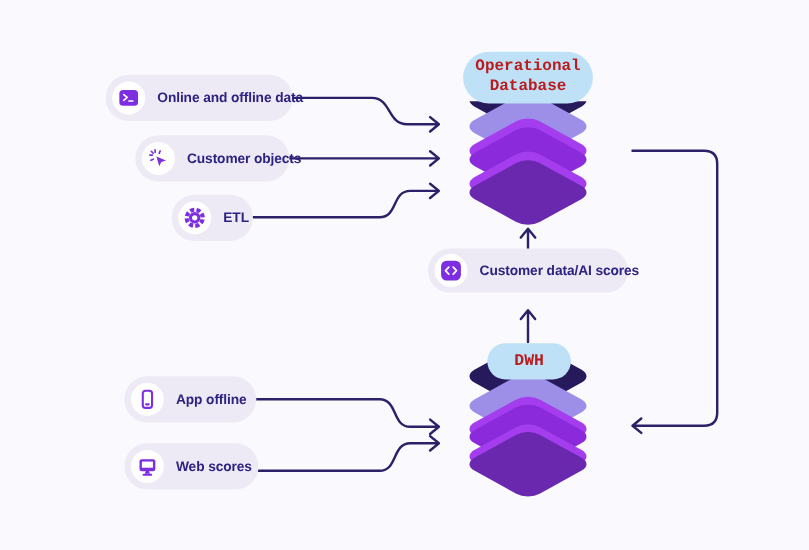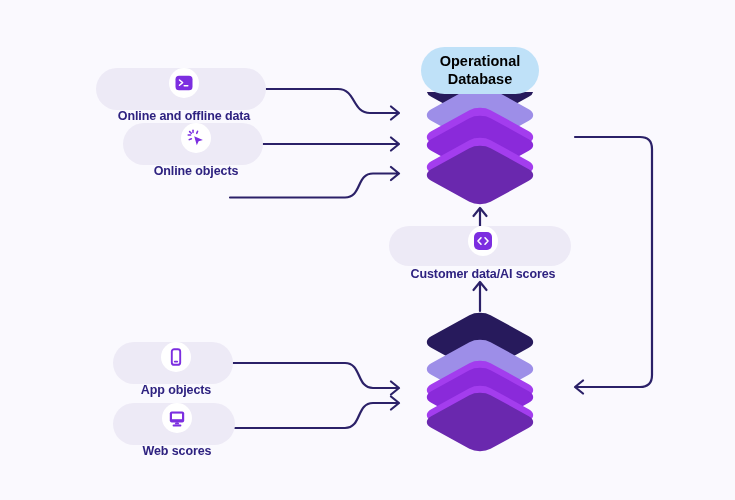--- a/index.html
+++ b/index.html
@@ -1,27 +1,27 @@
 <!DOCTYPE html>
 <html><head>
 <meta charset="utf-8">
 <style>
   html,body{margin:0;padding:0;background:#faf9fe;}
   #canvas{position:relative;width:735px;height:500px;background:#faf9fe;overflow:hidden;
           font-family:"Liberation Sans",sans-serif;}
   svg.overlay{position:absolute;left:0;top:0;z-index:1;}
   .stack{position:absolute;z-index:2;}
   .pill{position:absolute;z-index:3;display:flex;align-items:center;gap:11px;
-        background:#edeaf6;border-radius:22px;height:42px;padding-left:6px;box-sizing:border-box;flex-direction:column;}
+        background:#edeaf6;border-radius:22px;height:42px;padding-left:6px;box-sizing:border-box;}
   .pill .circle{width:30px;height:30px;border-radius:50%;background:#ffffff;
         display:flex;align-items:center;justify-content:center;flex:0 0 auto;}
   .pill .txt{font-size:12.5px;font-weight:700;color:#2e2280;letter-spacing:-0.1px;white-space:nowrap;}
   .bluepill{position:absolute;z-index:4;background:#bfe1f8;display:flex;align-items:center;
-        justify-content:center;text-align:center;font-family:Liberation Sans, sans-serif;
-        font-weight:bold;color:#000000;box-sizing:border-box;}
+        justify-content:center;text-align:center;font-family:Liberation Mono, monospace;
+        font-weight:bold;color:#b91c1c;box-sizing:border-box;}
   #odb-pill{left:421px;top:47px;width:118px;height:47px;border-radius:26px;
         font-size:14.5px;line-height:1.2;padding:0 8px;}
   #dwh-pill{left:443px;top:312px;width:76px;height:33px;border-radius:17px;font-size:15px;}
 </style>
 </head>
 <body>
 
 <div id="canvas">
 
   <svg class="overlay" width="735" height="500" viewBox="0 0 735 500">
@@ -51,20 +51,23 @@
     <rect x="-42" y="-42" width="84" height="84" rx="15" transform="translate(60 60) scale(1 0.55) rotate(45)" fill="#9d8ee8"></rect>
     <rect x="-42" y="-42" width="84" height="84" rx="15" transform="translate(60 81) scale(1 0.55) rotate(45)" fill="#a33dee"></rect>
     <rect x="-42" y="-42" width="84" height="84" rx="15" transform="translate(60 88) scale(1 0.55) rotate(45)" fill="#8a2ada"></rect>
     <rect x="-42" y="-42" width="84" height="84" rx="15" transform="translate(60 106) scale(1 0.55) rotate(45)" fill="#a33dee"></rect>
     <rect x="-42" y="-42" width="84" height="84" rx="15" transform="translate(60 113) scale(1 0.55) rotate(45)" fill="#6a28ae"></rect>
   </svg>
 
   <div id="odb-pill" class="bluepill">
     <span>Operational Database</span>
   </div>
+  <div id="dwh-pill" class="bluepill">
+    <span>DWH</span>
+  </div>
 
   <div class="pill" style="left:96px;top:68px;width:170px">
     <span class="circle">
       <svg width="20" height="20" viewBox="0 0 20 20">
         <rect x="1.5" y="2.8" width="17" height="14.4" rx="3.5" fill="#7c2ee0"></rect>
         <path d="M5.5,7 L8.6,9.6 L5.5,12.2 M10.2,12.8 L13.8,12.8" stroke="#ffffff" stroke-width="1.5" fill="none" stroke-linecap="round" stroke-linejoin="round"></path>
       </svg>
     </span>
     <span class="txt">Online and offline data</span>
   </div>
@@ -75,42 +78,52 @@
         <path d="M8.2,8.2 L10.8,17.2 L12.6,13.3 L16.9,12 Z" fill="#7c2ee0"></path>
         <g stroke="#7c2ee0" stroke-width="1.5" stroke-linecap="round">
           <line x1="7" y1="2.2" x2="7" y2="4.6"></line>
           <line x1="2.2" y1="7" x2="4.6" y2="7"></line>
           <line x1="3.6" y1="3.6" x2="5.3" y2="5.3"></line>
           <line x1="11.6" y1="3.2" x2="10.7" y2="5.4"></line>
           <line x1="3.2" y1="11.6" x2="5.4" y2="10.7"></line>
         </g>
       </svg>
     </span>
-    <span class="txt">Online objects</span>
+    <span class="txt">Customer objects</span>
   </div>
 
+  <div class="pill" style="left:156px;top:177px;width:74px">
+    <span class="circle">
+      <svg width="20" height="20" viewBox="0 0 20 20">
+        <circle cx="10" cy="10" r="7.3" fill="none" stroke="#7c2ee0" stroke-width="3.8" stroke-dasharray="3.7 2.03" transform="rotate(11 10 10)"></circle>
+        <circle cx="10" cy="10" r="5.2" fill="#7c2ee0"></circle>
+        <circle cx="10" cy="10" r="2.4" fill="#ffffff"></circle>
+      </svg>
+    </span>
+    <span class="txt">ETL</span>
+  </div>
 
   <div class="pill" style="left:389px;top:226px;width:182px;height:40px">
     <span class="circle">
       <svg width="20" height="20" viewBox="0 0 20 20">
         <rect x="1" y="1" width="18" height="18" rx="5" fill="#7c2ee0"></rect>
         <path d="M8,6.8 L5,10 L8,13.2 M12,6.8 L15,10 L12,13.2" stroke="#ffffff" stroke-width="1.6" fill="none" stroke-linecap="round" stroke-linejoin="round"></path>
       </svg>
     </span>
     <span class="txt">Customer data/AI scores</span>
   </div>
 
   <div class="pill" style="left:113px;top:342px;width:120px">
     <span class="circle">
       <svg width="20" height="20" viewBox="0 0 20 20">
         <rect x="5.8" y="2.2" width="8.4" height="15.6" rx="2.4" fill="none" stroke="#7c2ee0" stroke-width="1.9"></rect>
         <line x1="8.8" y1="14.6" x2="11.2" y2="14.6" stroke="#7c2ee0" stroke-width="1.9" stroke-linecap="round"></line>
       </svg>
     </span>
-    <span class="txt">App objects</span>
+    <span class="txt">App offline</span>
   </div>
 
   <div class="pill" style="left:113px;top:403px;width:122px">
     <span class="circle">
       <svg width="20" height="20" viewBox="0 0 20 20">
         <rect x="2.8" y="3.4" width="14.4" height="11" rx="2" fill="#7c2ee0"></rect>
         <rect x="5" y="5.6" width="10" height="5.6" fill="#ffffff"></rect>
         <path d="M8.6,14.2 L11.4,14.2 L12.4,16.6 L7.6,16.6 Z" fill="#7c2ee0"></path>
         <rect x="5.6" y="16.6" width="8.8" height="1.9" rx="0.95" fill="#7c2ee0"></rect>
       </svg>

